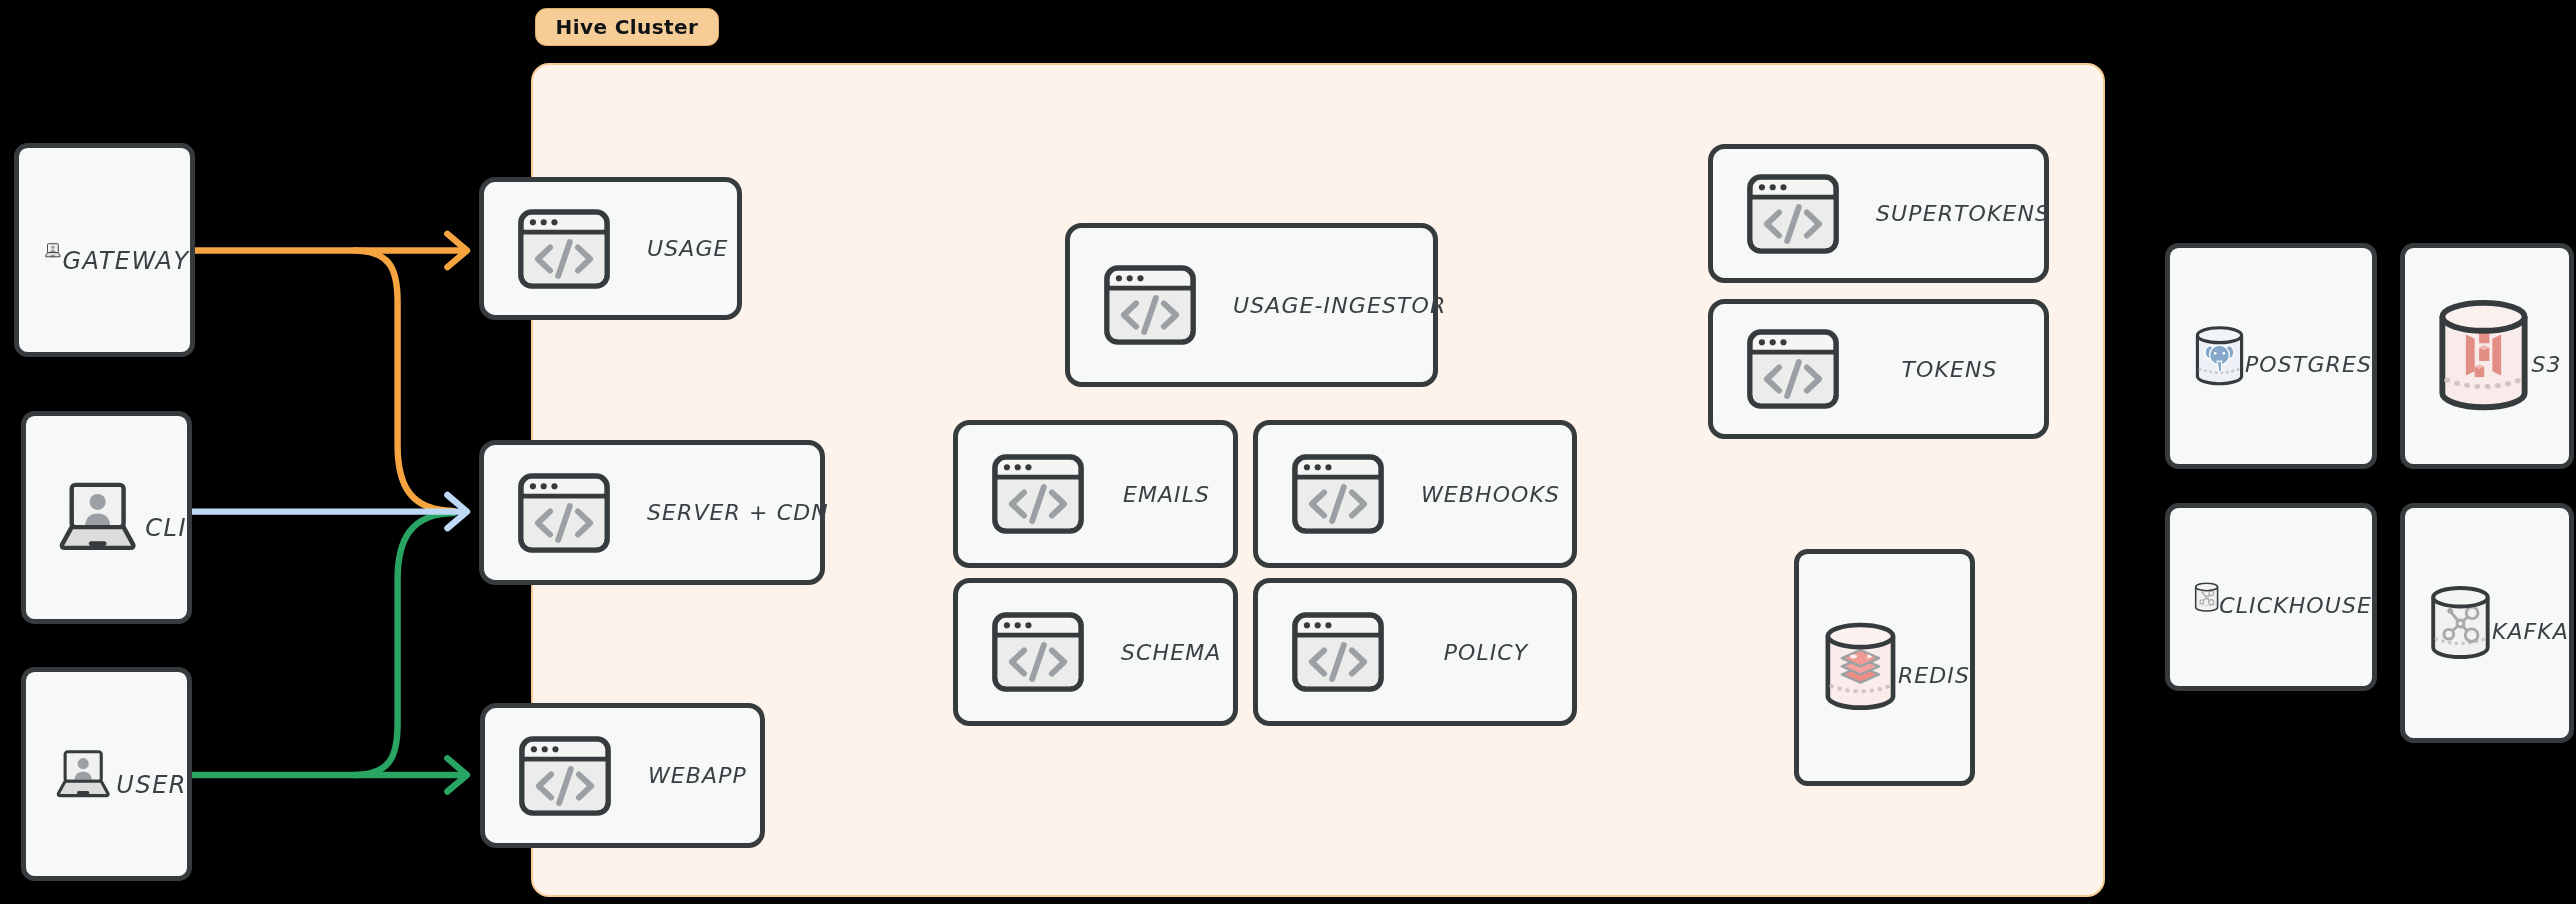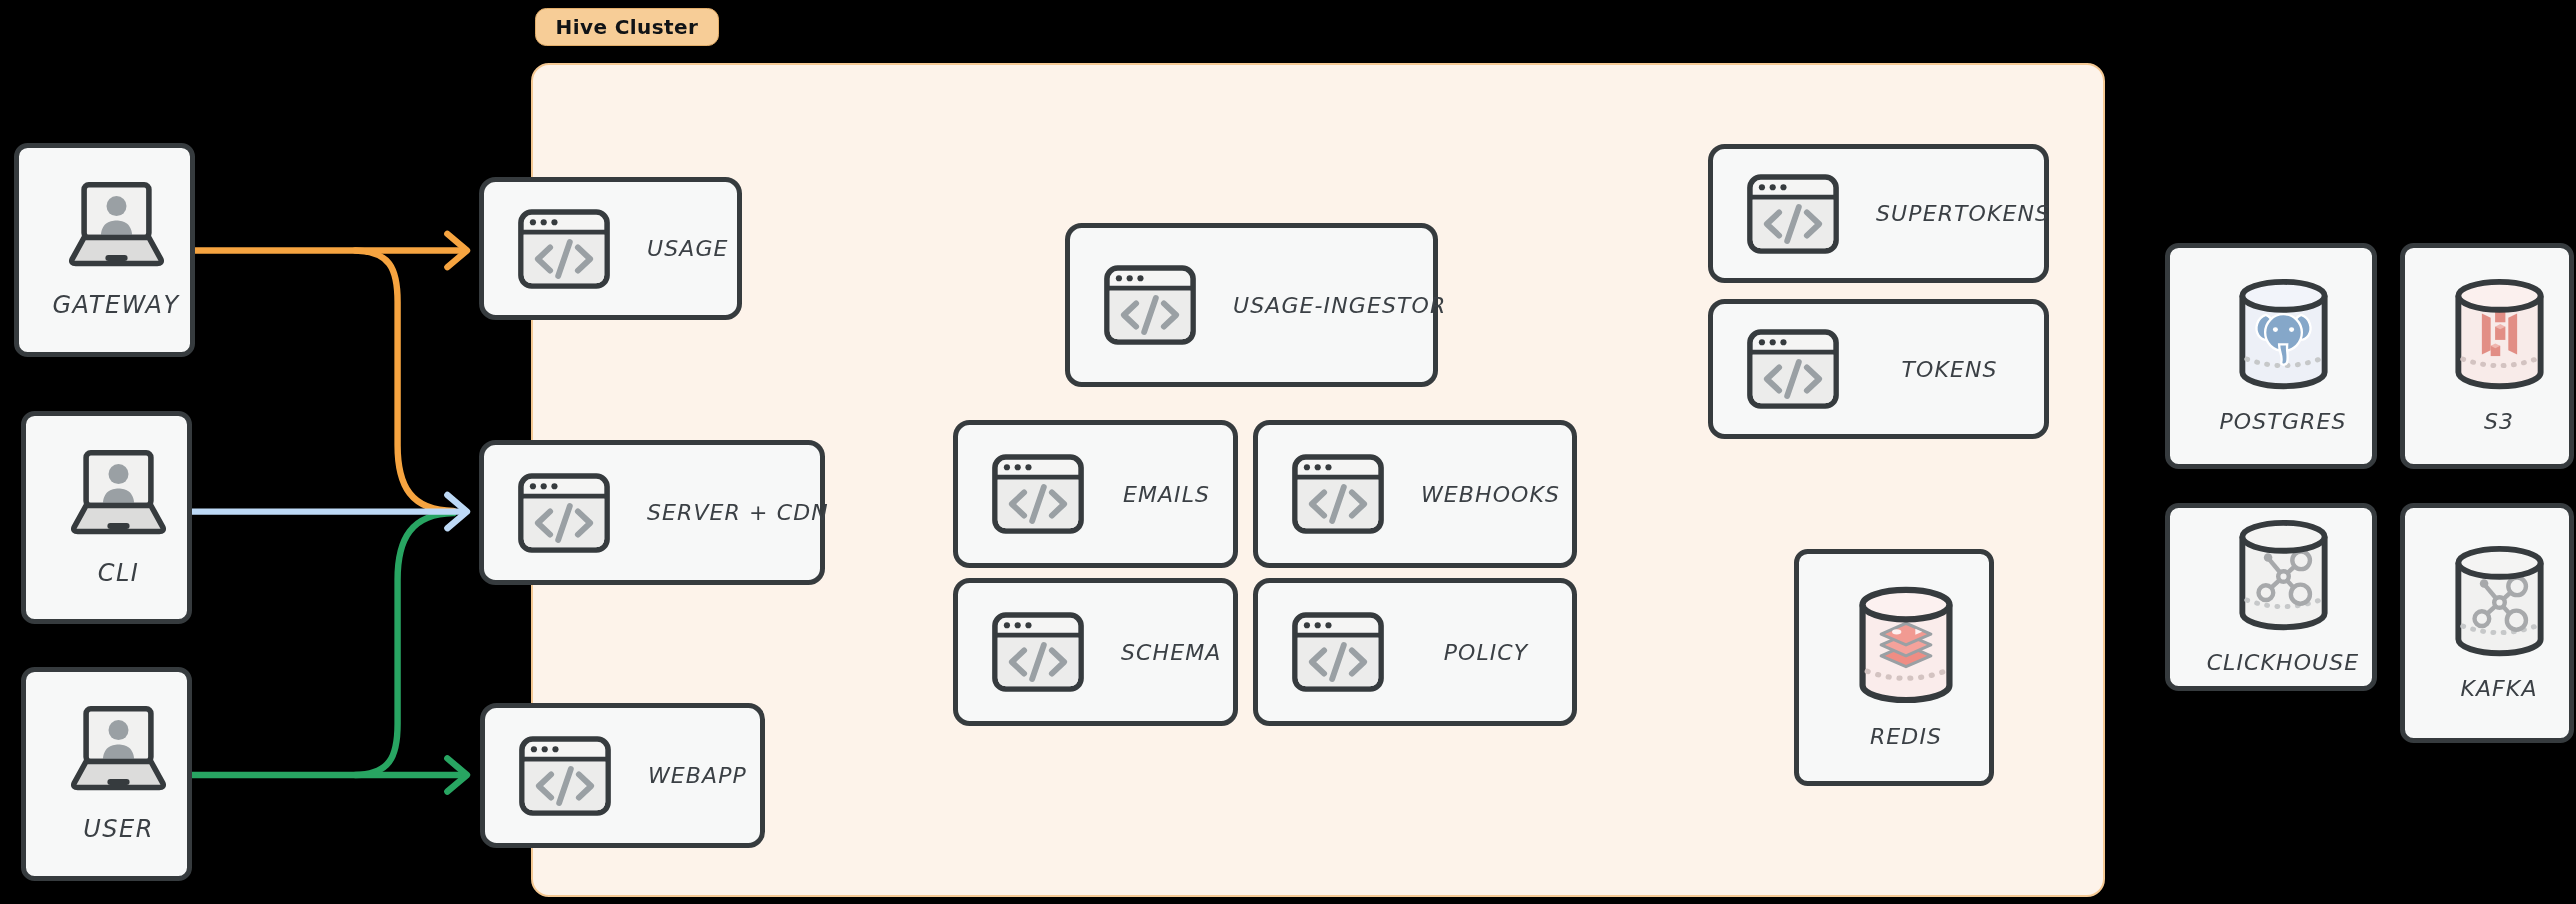--- a/index.html
+++ b/index.html
@@ -10,21 +10,21 @@
   #cluster{position:absolute;left:531px;top:63px;width:1574px;height:834px;
            background:#fdf3ea;border:2.3px solid #f5c994;border-radius:18px;
            box-sizing:border-box;z-index:0;}
   #badge{position:absolute;left:535px;top:7.5px;z-index:3;background:#f7cd97;
          border:1.5px solid #e2ad69;border-radius:11.3px;padding:6px 19.6px;
          font-size:20px;font-weight:600;color:#101316;letter-spacing:0.4px;}
 
   
   .node{position:absolute;background:#f7f8f8;border:5.3px solid #363b3e;
         box-sizing:border-box;z-index:2;display:flex;align-items:center;}
-  .client,.db{flex-direction:column;justify-content:center;border-radius:13.6px;padding-left:24px;}
+  .client,.db{flex-direction:row;justify-content:center;border-radius:13.6px;padding-left:24px;}
   .service{border-radius:16.6px;padding-left:33px;padding-right:21px;gap:36px;}
 
   .label{font-style:italic;color:#3b4045;letter-spacing:1.1px;font-size:22px;
          white-space:nowrap;}
   .client .label{font-size:24px;margin-top:21px;letter-spacing:1.5px;}
   .service .label{flex:1;text-align:center;}
   .db .label{margin-top:16.6px;}
 
   .service svg.code{width:94px;height:80px;flex:0 0 auto;}
   .client svg.laptop{width:119px;height:89px;}
@@ -216,21 +216,21 @@
       </svg>
     <div class="label">SUPERTOKENS</div>
   </div>
   <div class="node service" style="left:1708px;top:299px;width:341px;height:140px">
     <svg class="code" viewBox="0 0 124 106" width="94" height="80">
         <use href="#icon-code"></use>
       </svg>
     <div class="label">TOKENS</div>
   </div>
 
-  <div class="node db redis" style="left:1794px;top:549px;width:200px;height:237px">
+  <div class="node db redis" style="left:1794px;top:549px;width:181px;height:237px">
     <svg class="cyl" viewBox="0 0 132 160" width="100" height="121">
         <use href="#db-redis"></use>
       </svg>
     <div class="label">REDIS</div>
   </div>
   <div class="node db" style="left:2165px;top:243px;width:212px;height:226px">
     <svg class="cyl" viewBox="0 0 126 152" width="95" height="115">
         <use href="#db-postgres"></use>
       </svg>
     <div class="label">POSTGRES</div>

